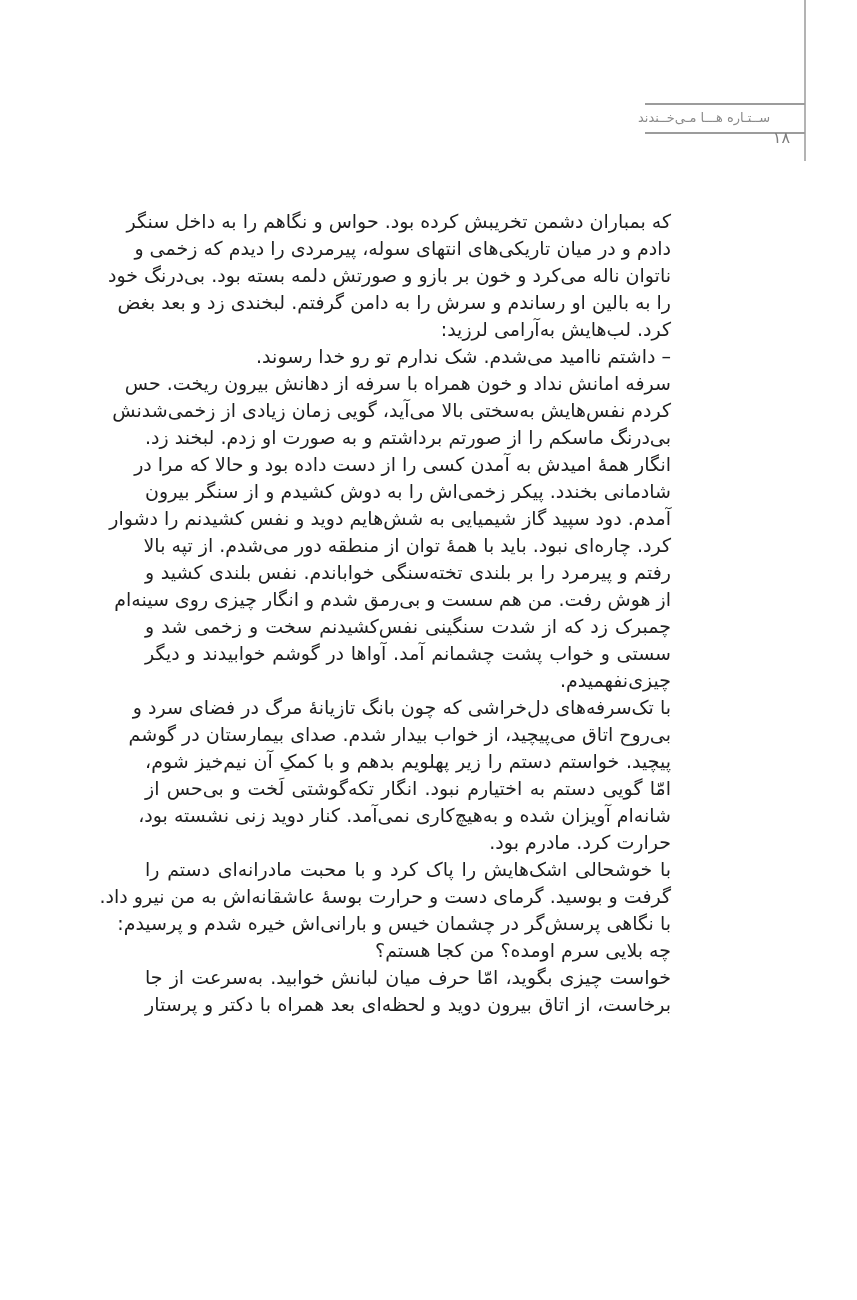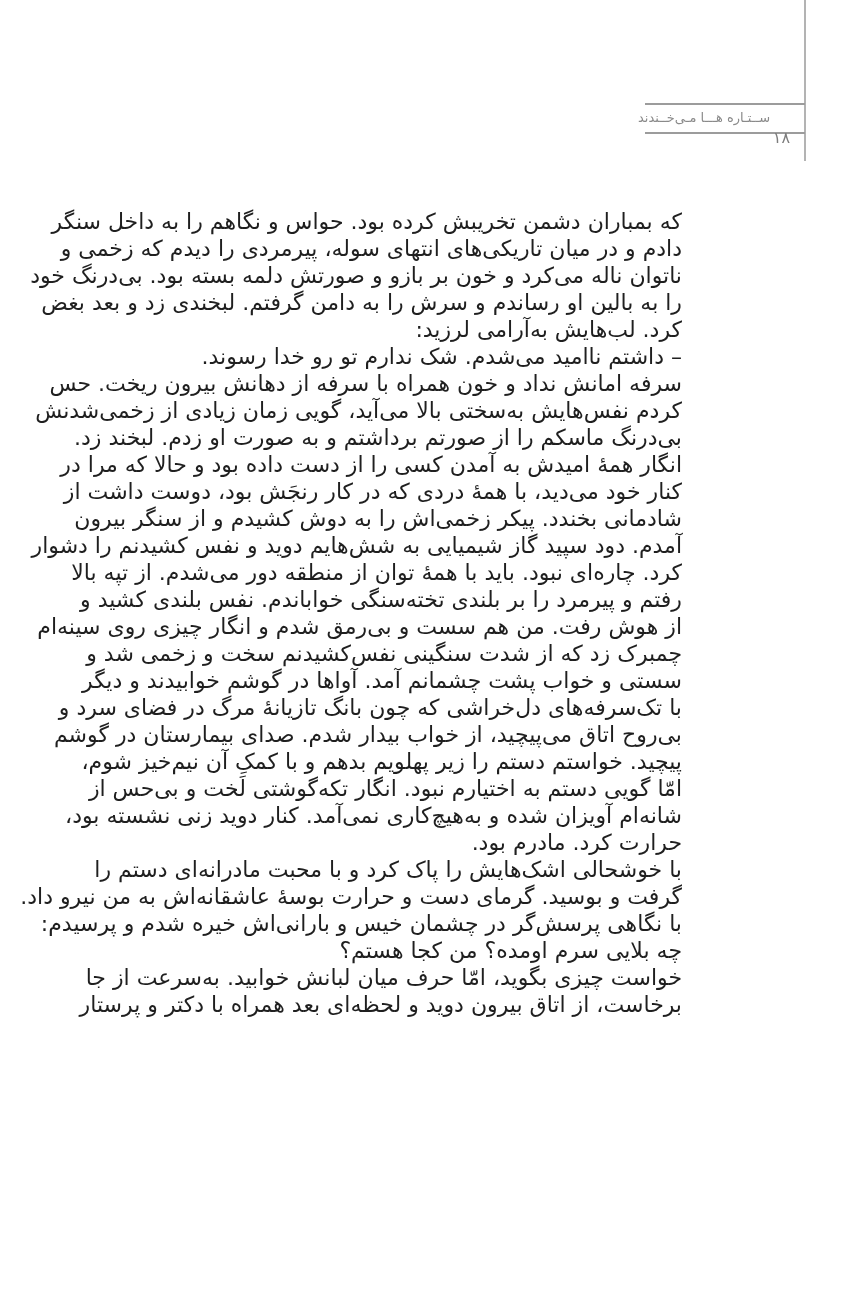--- a/index.html
+++ b/index.html
@@ -45,25 +45,25 @@
     top: 128px;
     right: 75px;
     font-size: 16px;
     color: #7d7d7d;
     direction: rtl;
   }
   
   .body-text {
     position: absolute;
     top: 208px;
-    left: 148px;
+    left: 137px;
     width: 526px;
     direction: rtl;
     color: #1f1f1f;
-    font-size: 22px;
+    font-size: 19px;
     line-height: 27px;
   }
   .body-text .line {
     text-align: justify;
     text-align-last: justify;
     height: 27px;
     white-space: nowrap;
   }
   .body-text .line.short {
     text-align: center;
@@ -89,28 +89,28 @@
       <div class="line">که بمباران دشمن تخریبش کرده بود. حواس و نگاهم را به داخل سنگر</div>
       <div class="line">دادم و در میان تاریکی‌های انتهای سوله، پیرمردی را دیدم که زخمی و</div>
       <div class="line">ناتوان ناله می‌کرد و خون بر بازو و صورتش دلمه بسته بود. بی‌درنگ خود</div>
       <div class="line">را به بالین او رساندم و سرش را به دامن گرفتم. لبخندی زد و بعد بغض</div>
       <div class="line short">کرد. لب‌هایش به‌آرامی لرزید:</div>
       <div class="line short">– داشتم ناامید می‌شدم. شک ندارم تو رو خدا رسوند.</div>
       <div class="line">سرفه امانش نداد و خون همراه با سرفه از دهانش بیرون ریخت. حس</div>
       <div class="line">کردم نفس‌هایش به‌سختی بالا می‌آید، گویی زمان زیادی از زخمی‌شدنش</div>
       <div class="line">بی‌درنگ ماسکم را از صورتم برداشتم و به صورت او زدم. لبخند زد.</div>
       <div class="line">انگار همهٔ امیدش به آمدن کسی را از دست داده بود و حالا که مرا در</div>
-      <div class="line">کنار خود می‌دید، با همهٔ دردی که در کار رنجَش بود، دوست داشت از</div>
       <div class="line">شادمانی بخندد. پیکر زخمی‌اش را به دوش کشیدم و از سنگر بیرون</div>
       <div class="line">آمدم. دود سپید گاز شیمیایی به شش‌هایم دوید و نفس کشیدنم را دشوار</div>
       <div class="line">کرد. چاره‌ای نبود. باید با همهٔ توان از منطقه دور می‌شدم. از تپه بالا</div>
       <div class="line">رفتم و پیرمرد را بر بلندی تخته‌سنگی خواباندم. نفس بلندی کشید و</div>
       <div class="line">از هوش رفت. من هم سست و بی‌رمق شدم و انگار چیزی روی سینه‌ام</div>
       <div class="line">چمبرک زد که از شدت سنگینی نفس‌کشیدنم سخت و زخمی شد و</div>
       <div class="line">سستی و خواب پشت چشمانم آمد. آواها در گوشم خوابیدند و دیگر</div>
+      <div class="line short">چیزی‌نفهمیدم.</div>
       <div class="line">با تک‌سرفه‌های دل‌خراشی که چون بانگ تازیانهٔ مرگ در فضای سرد و</div>
       <div class="line">بی‌روح اتاق می‌پیچید، از خواب بیدار شدم. صدای بیمارستان در گوشم</div>
       <div class="line">پیچید. خواستم دستم را زیر پهلویم بدهم و با کمکِ آن نیم‌خیز شوم،</div>
       <div class="line">امّا گویی دستم به اختیارم نبود. انگار تکه‌گوشتی لَخت و بی‌حس از</div>
       <div class="line">شانه‌ام آویزان شده و به‌هیچ‌کاری نمی‌آمد. کنار دوید زنی نشسته بود،</div>
       <div class="line short">حرارت کرد. مادرم بود.</div>
       <div class="line">با خوشحالی اشک‌هایش را پاک کرد و با محبت مادرانه‌ای دستم را</div>
       <div class="line">گرفت و بوسید. گرمای دست و حرارت بوسهٔ عاشقانه‌اش به من نیرو داد.</div>
       <div class="line">با نگاهی پرسش‌گر در چشمان خیس و بارانی‌اش خیره شدم و پرسیدم:</div>
       <div class="line short">چه بلایی سرم اومده؟ من کجا هستم؟</div>

